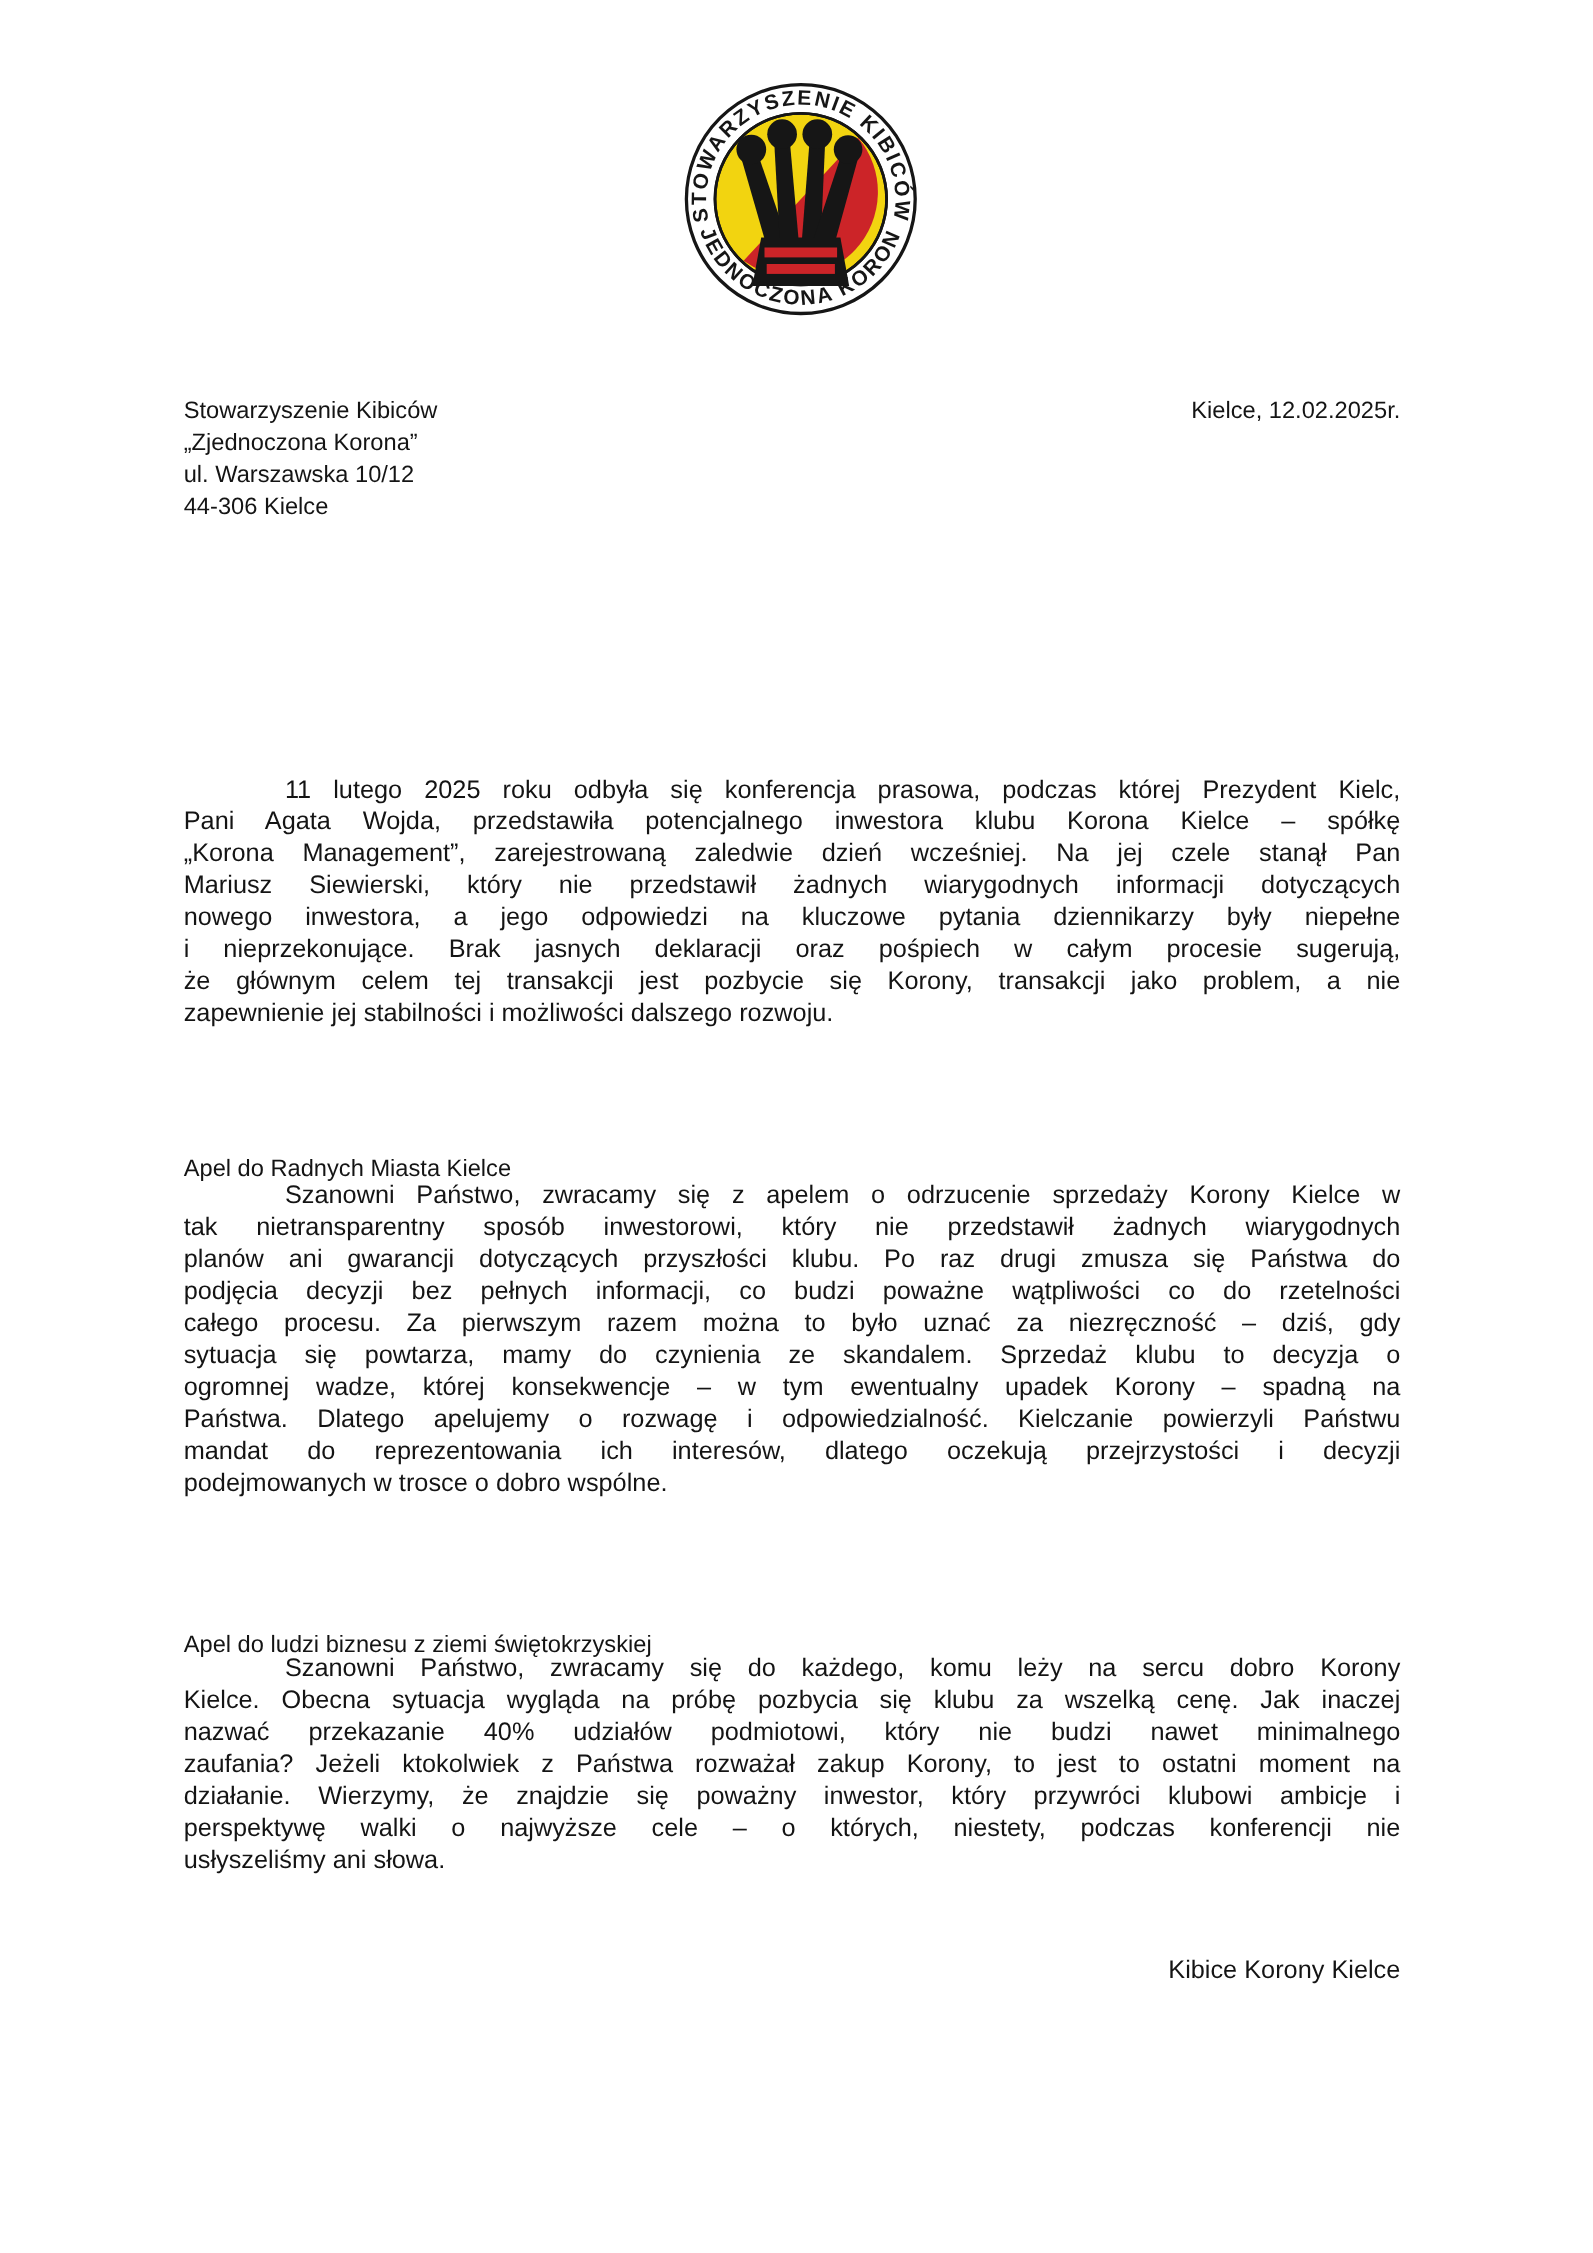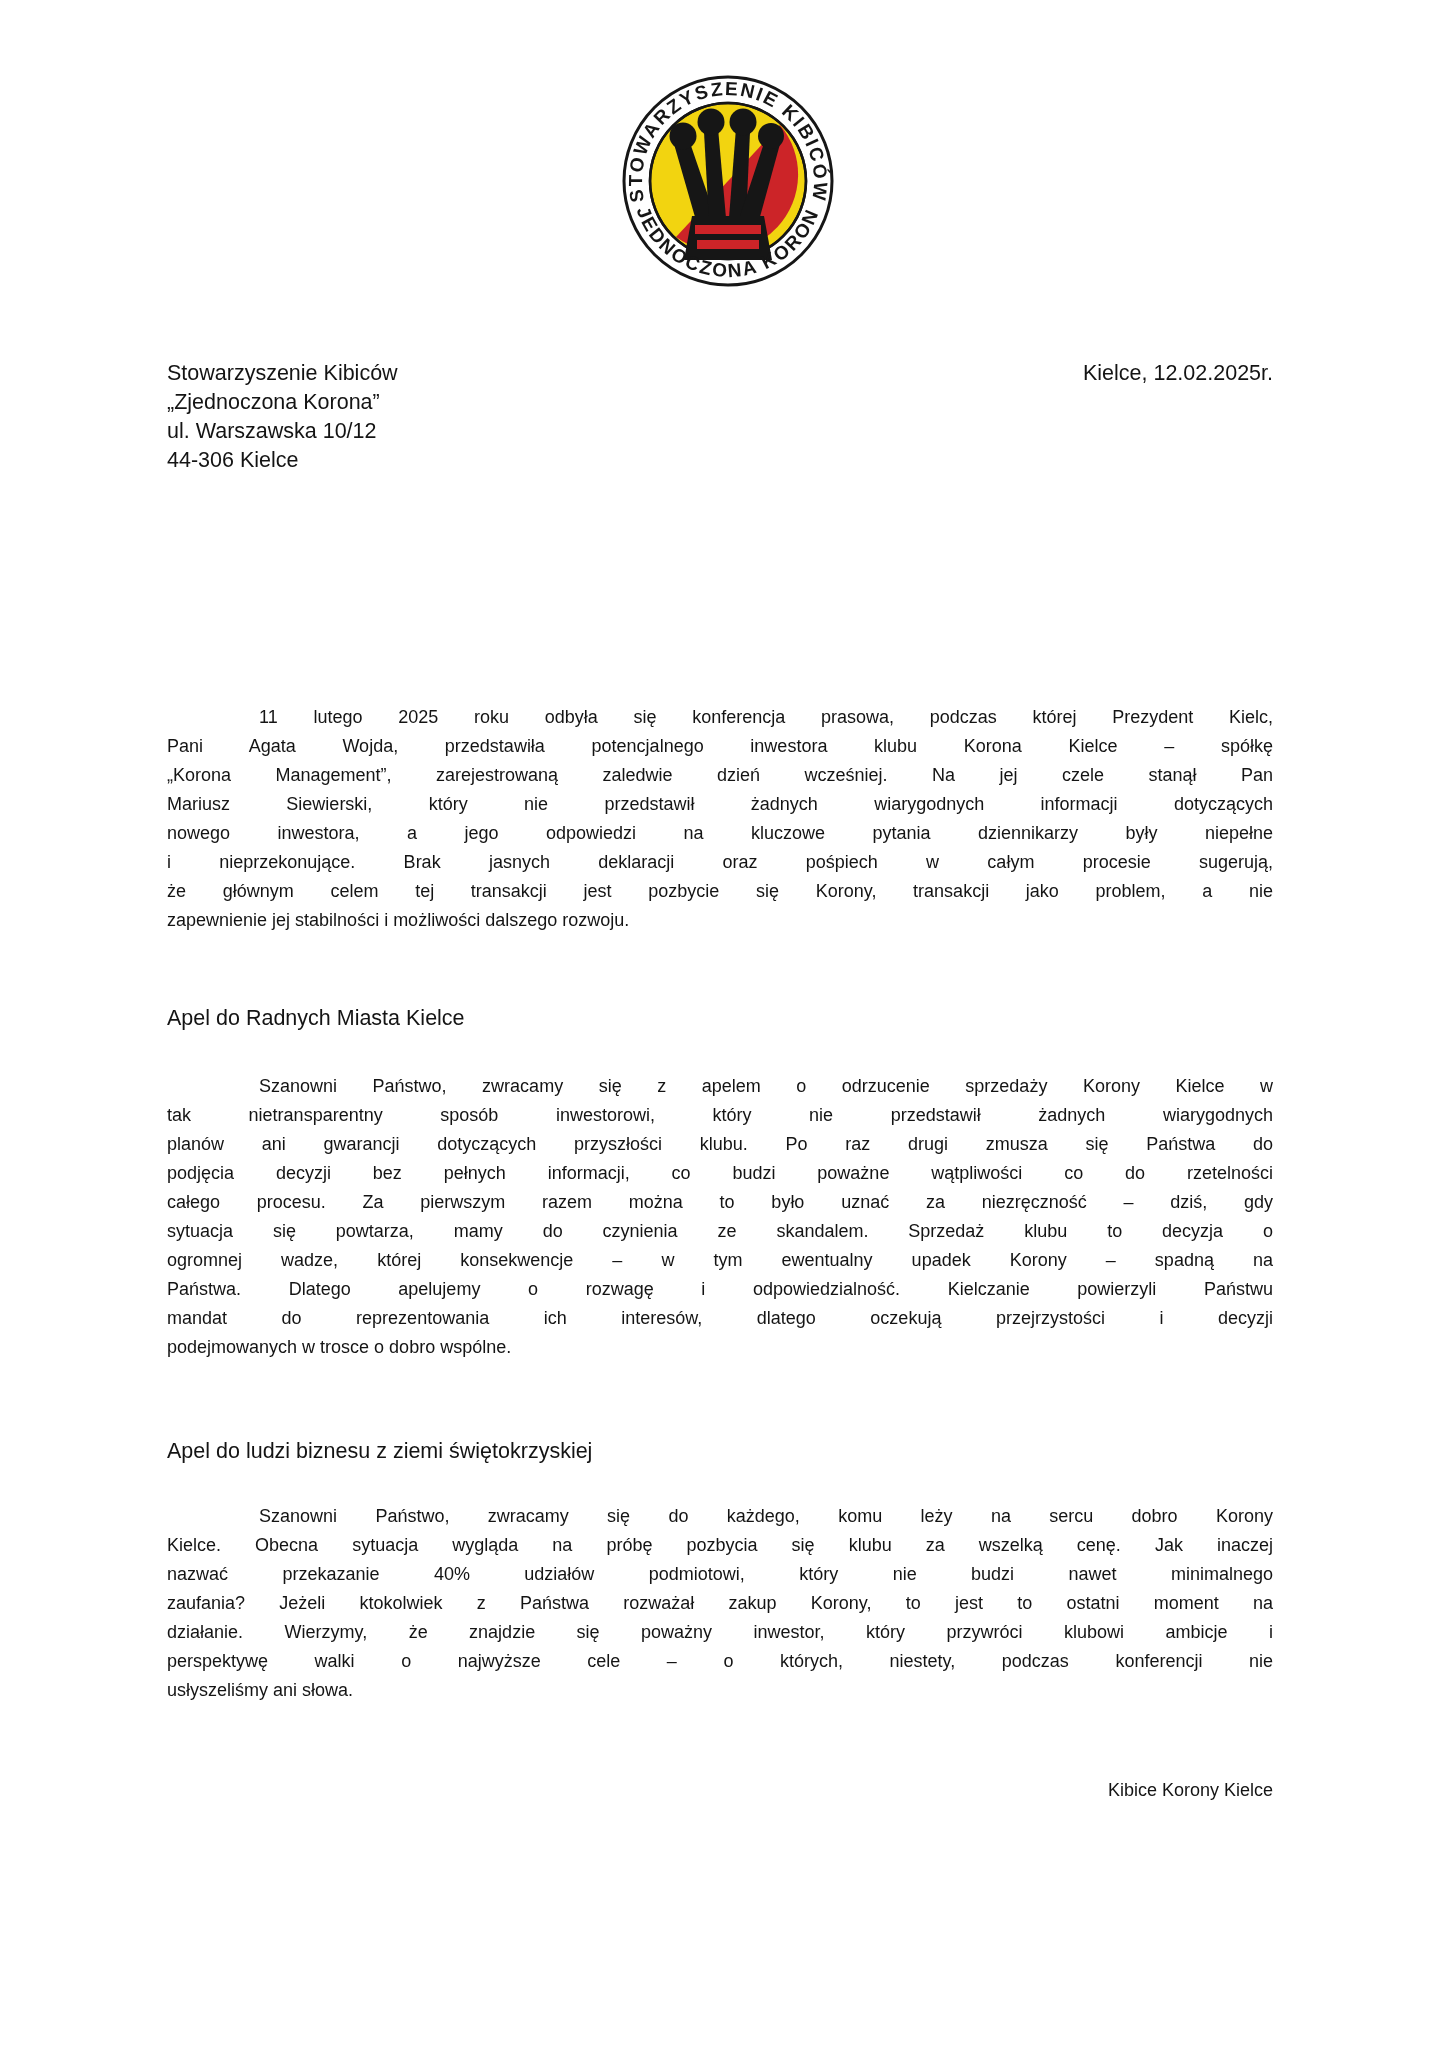--- a/index.html
+++ b/index.html
@@ -23,30 +23,30 @@
     left: 167px; top: 359px; width: 1106px;
     display: flex; justify-content: space-between; align-items: flex-start;
     font-size: 21.5px; line-height: 29px;
   }
   .sender div { white-space: pre; }
   .date { white-space: pre; }
 
   
   .block {
     left: 167px; width: 1106px;
-    font-size: 18px; line-height: 29px;
+    font-size: 23px; line-height: 29px;
   }
   .jline {
     text-align: justify;
     text-align-last: justify;
     -moz-text-align-last: justify;
   }
   .jline.first { text-indent: 92px; }
   .jline.last  { text-align-last: left; -moz-text-align-last: left; }
-  .heading { font-size: 21.5px; line-height: 29px; }
+  .heading { font-size: 21.5px; line-height: 29px; margin-top: 44px; }
   .signature { text-align: right; }
 </style>
 </head>
 <body>
 
 <div class="abs logo-wrap">
   <svg viewBox="0 0 216 216">
     <defs>
       <path id="arcTop" d="M 24.9 130.3 A 86 86 0 1 1 191.1 130.3" fill="none"></path>
       <path id="arcBot" d="M 15.3 132.8 A 96 96 0 0 0 200.7 132.8" fill="none"></path>

